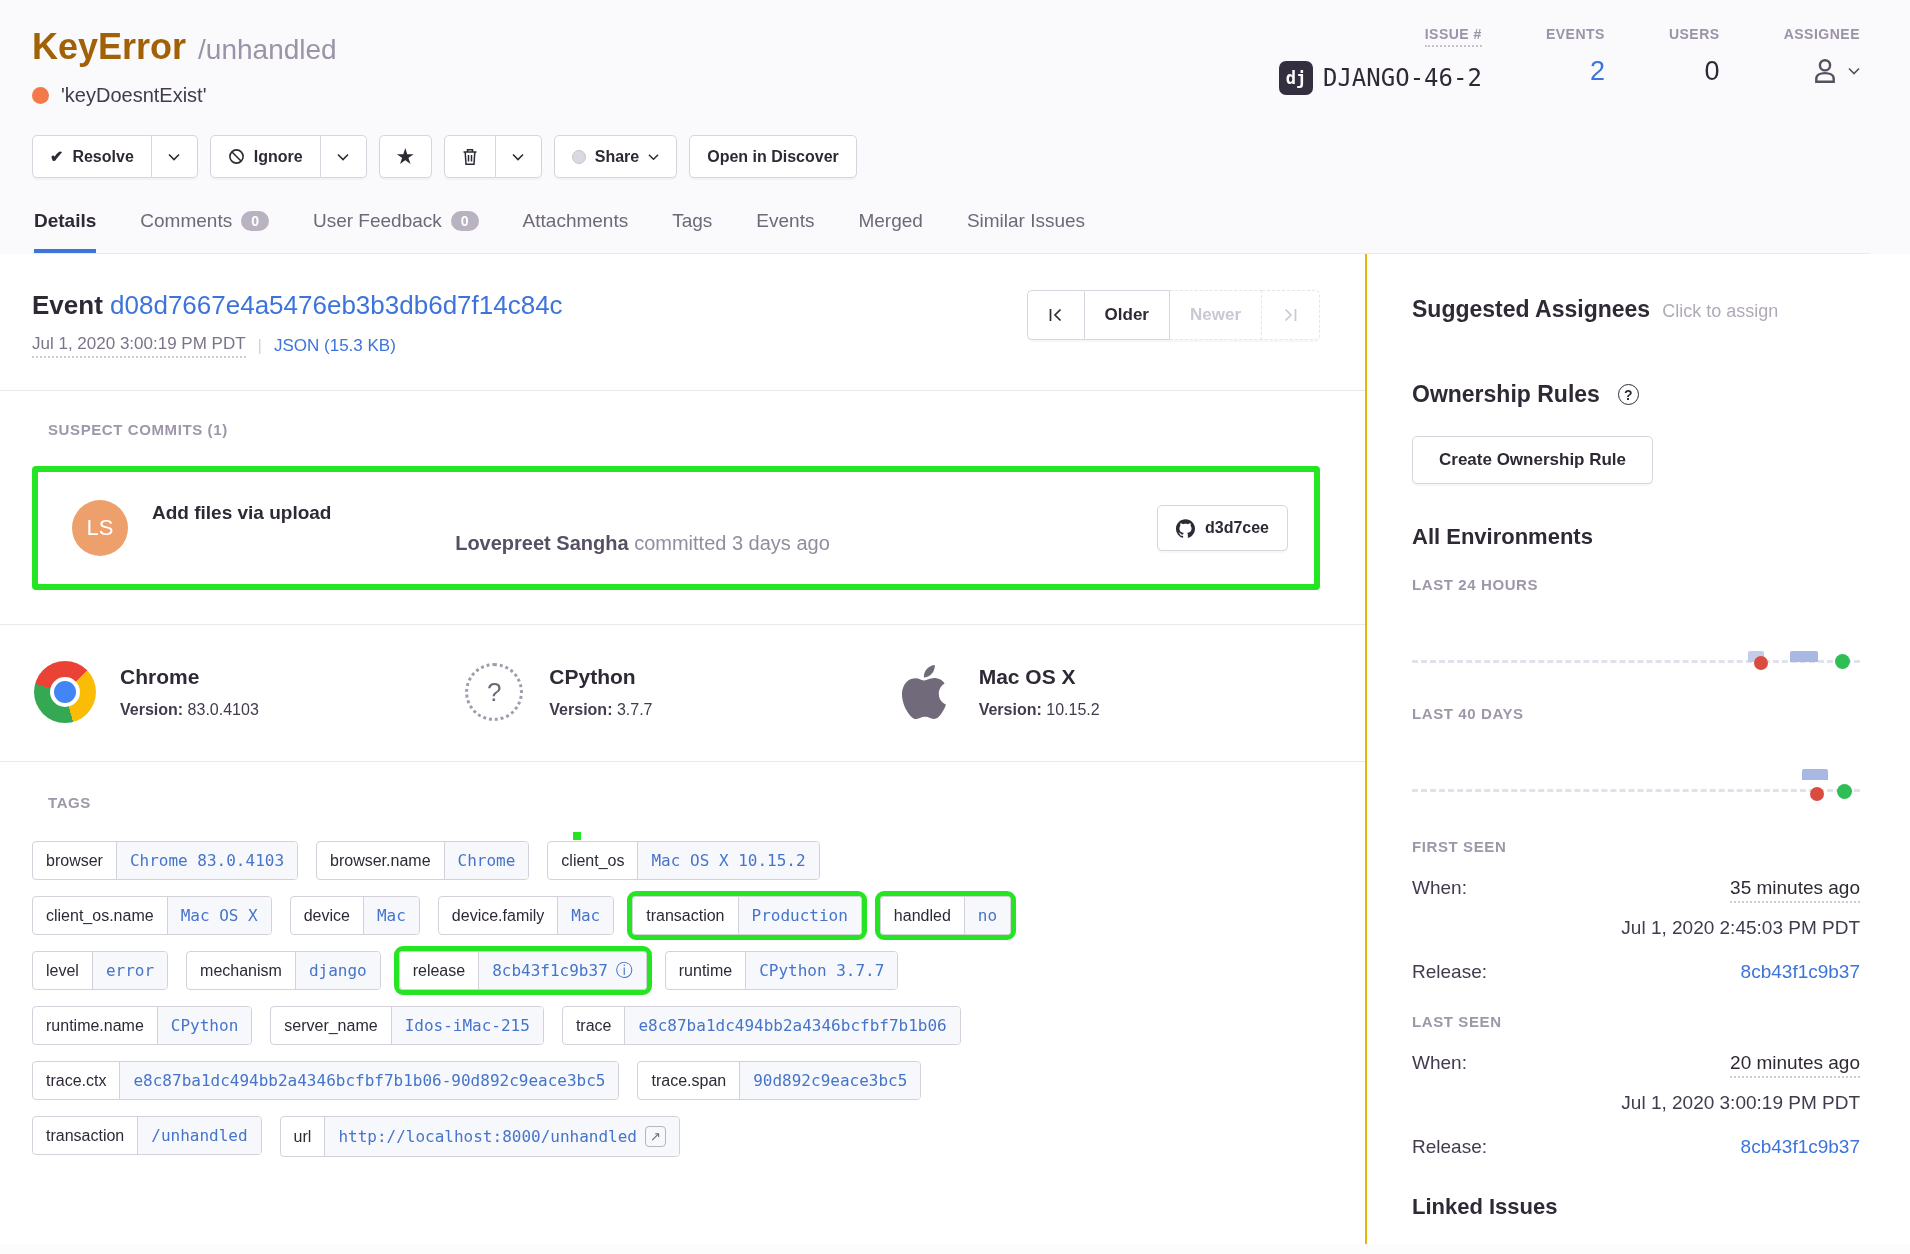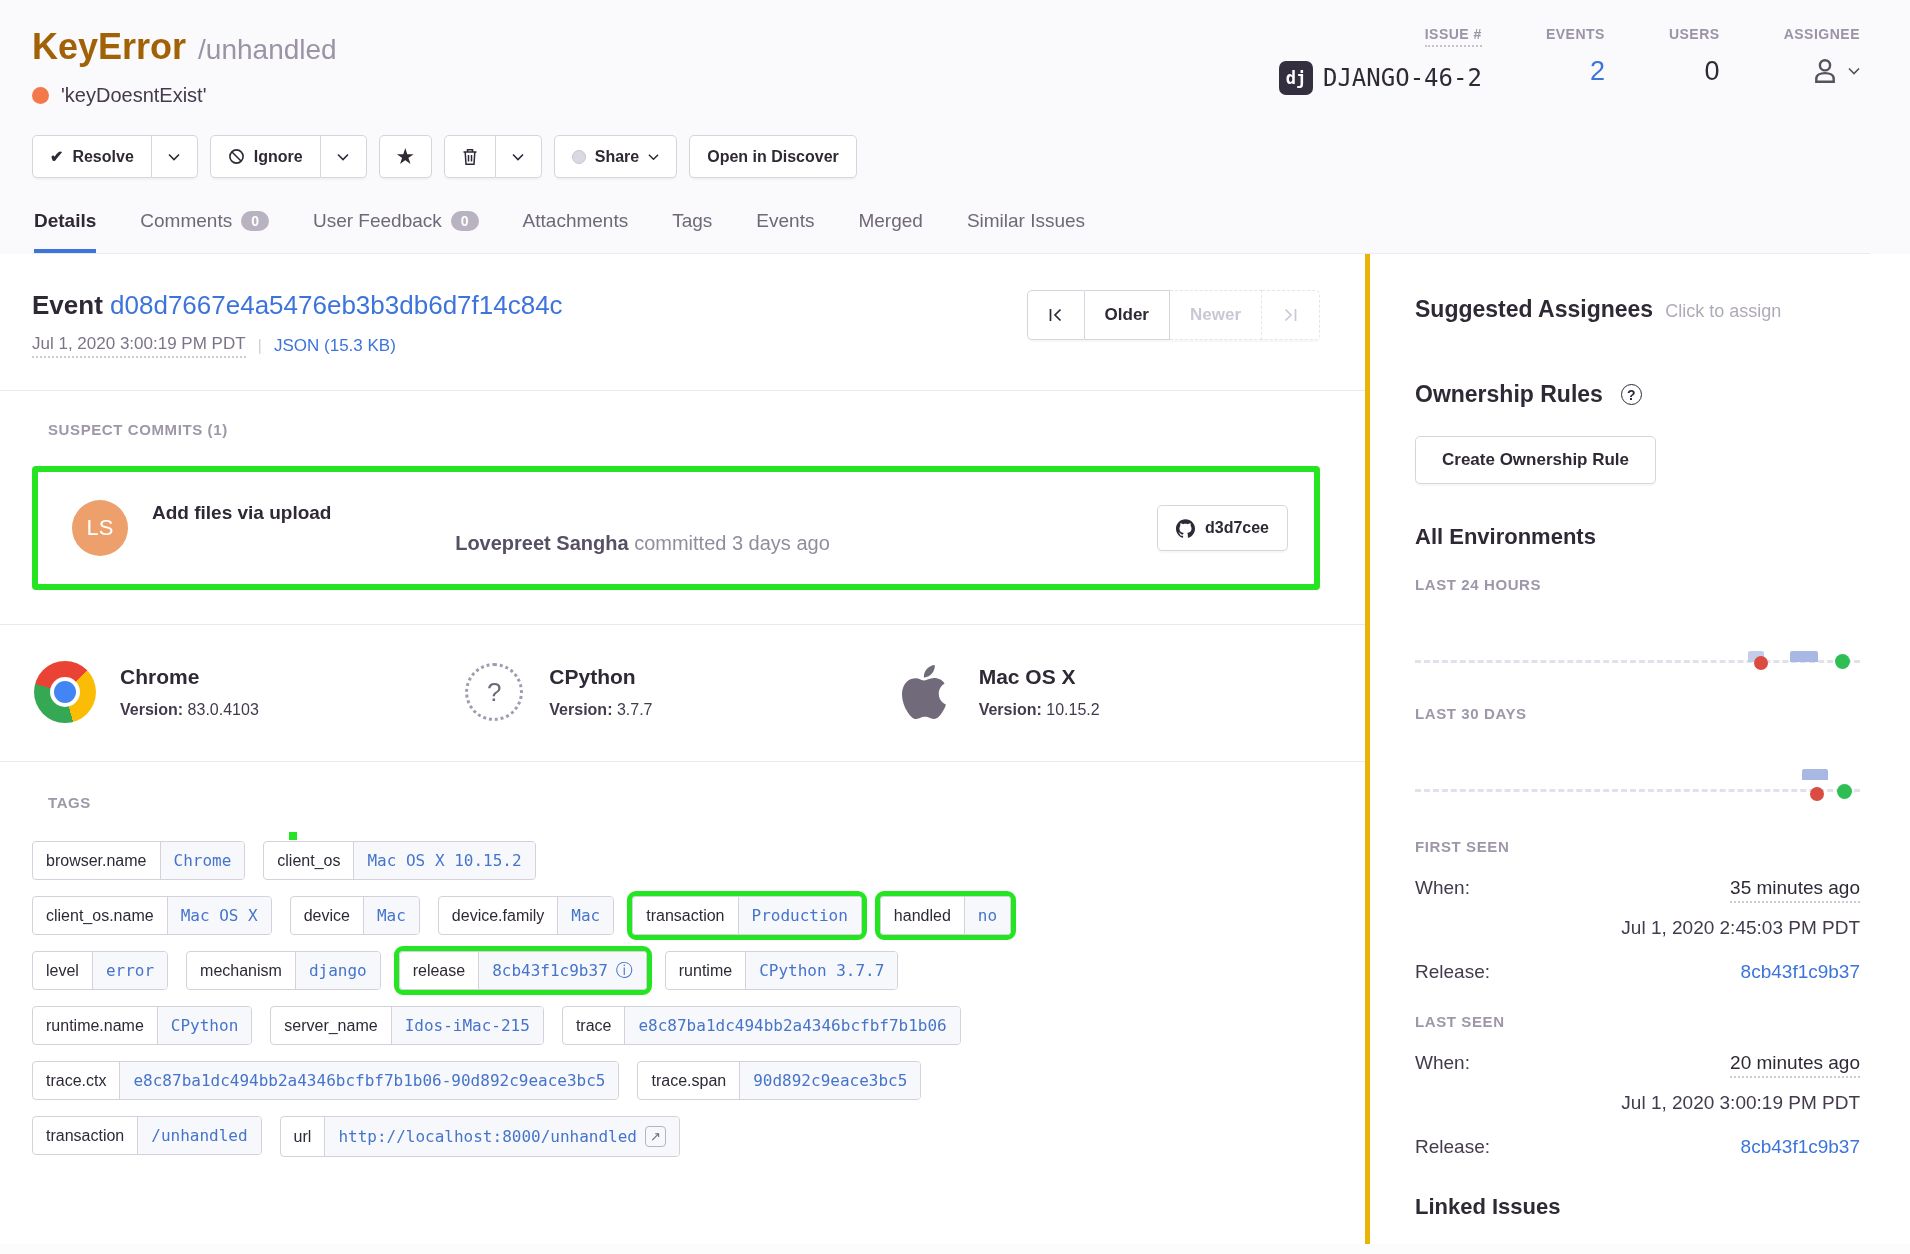--- a/index.html
+++ b/index.html
@@ -44,21 +44,21 @@
   
   .tabs { display:flex; gap:44px; margin-top:32px; border-bottom:1px solid #eceaf0; padding-left:2px; }
   .tab { font-size:19px; color:#6f6878; padding-bottom:17px; display:flex; align-items:center; gap:9px; cursor:pointer; border-bottom:4px solid transparent; }
   .tab.active { color:#2f2936; font-weight:bold; border-bottom-color:#3d74db; }
   .tab-badge { background:#b9b3c1; color:#fff; font-size:14px; font-weight:bold;
     border-radius:12px; padding:3px 10px; line-height:1; }
 
   
   .content-wrap { display:flex; height:990px; background:#fff; }
   .main { flex:1; min-width:0; }
-  .sidebar { width:545px; border-left:5px solid #eab308; padding:42px 50px 0 45px; }
+  .sidebar { width:545px; border-left:2px solid #eab308; padding:42px 50px 0 45px; }
 
   .section-pad { padding-left:32px; padding-right:45px; }
   .divider { border-top:1px solid #eae8ee; }
 
   
   .event-head { display:flex; justify-content:space-between; align-items:flex-start; padding-top:36px; padding-bottom:32px; }
   .event-title { font-size:26px; }
   .event-title b { font-weight:bold; color:#2f2936; }
   .event-id { color:#3d74db; }
   .event-sub { margin-top:13px; font-size:17px; display:flex; align-items:center; gap:12px; }
@@ -404,20 +404,26 @@
     </section>
 
     <div class="divider"></div>
 
     <section class="tags-sec section-pad">
       <div class="sec-label">TAGS</div>
       <div class="tag-rows">
         <div class="tag-row">
           <span class="pill-wrap">
               <span class="pill">
+                <span class="pill-key">browser</span>
+                <span class="pill-val">Chrome 83.0.4103</span>
+              </span>
+            </span>
+          <span class="pill-wrap">
+              <span class="pill">
                 <span class="pill-key">browser.name</span>
                 <span class="pill-val">Chrome</span>
               </span>
             </span>
           <span class="pill-wrap">
               <span class="dot-artifact"></span>
               <span class="pill">
                 <span class="pill-key">client_os</span>
                 <span class="pill-val">Mac OS X 10.15.2</span>
               </span>
@@ -557,21 +563,21 @@
 
     <div class="env-label">LAST 24 HOURS</div>
     <div class="spark">
       <span class="spark-line"></span>
       <span class="mk bluebar" style="right:96px; bottom:17px; width:16px; background:#c3cdea;"></span>
       <span class="mk red" style="right:92px; bottom:9px;"></span>
       <span class="mk bluebar" style="right:42px; bottom:17px; width:28px;"></span>
       <span class="mk green" style="right:10px; bottom:10px;"></span>
     </div>
 
-    <div class="env-label">LAST 30 DAYS</div>
+    <div class="env-label">LAST 40 DAYS</div>
     <div class="spark">
       <span class="spark-line"></span>
       <span class="mk bluebar" style="right:32px; bottom:28px; width:26px;"></span>
       <span class="mk red" style="right:36px; bottom:7px;"></span>
       <span class="mk green" style="right:8px;  bottom:9px;"></span>
     </div>
 
     <div class="seen-label">FIRST SEEN</div>
     <div class="seen-row">
       <span class="seen-key">When:</span>

